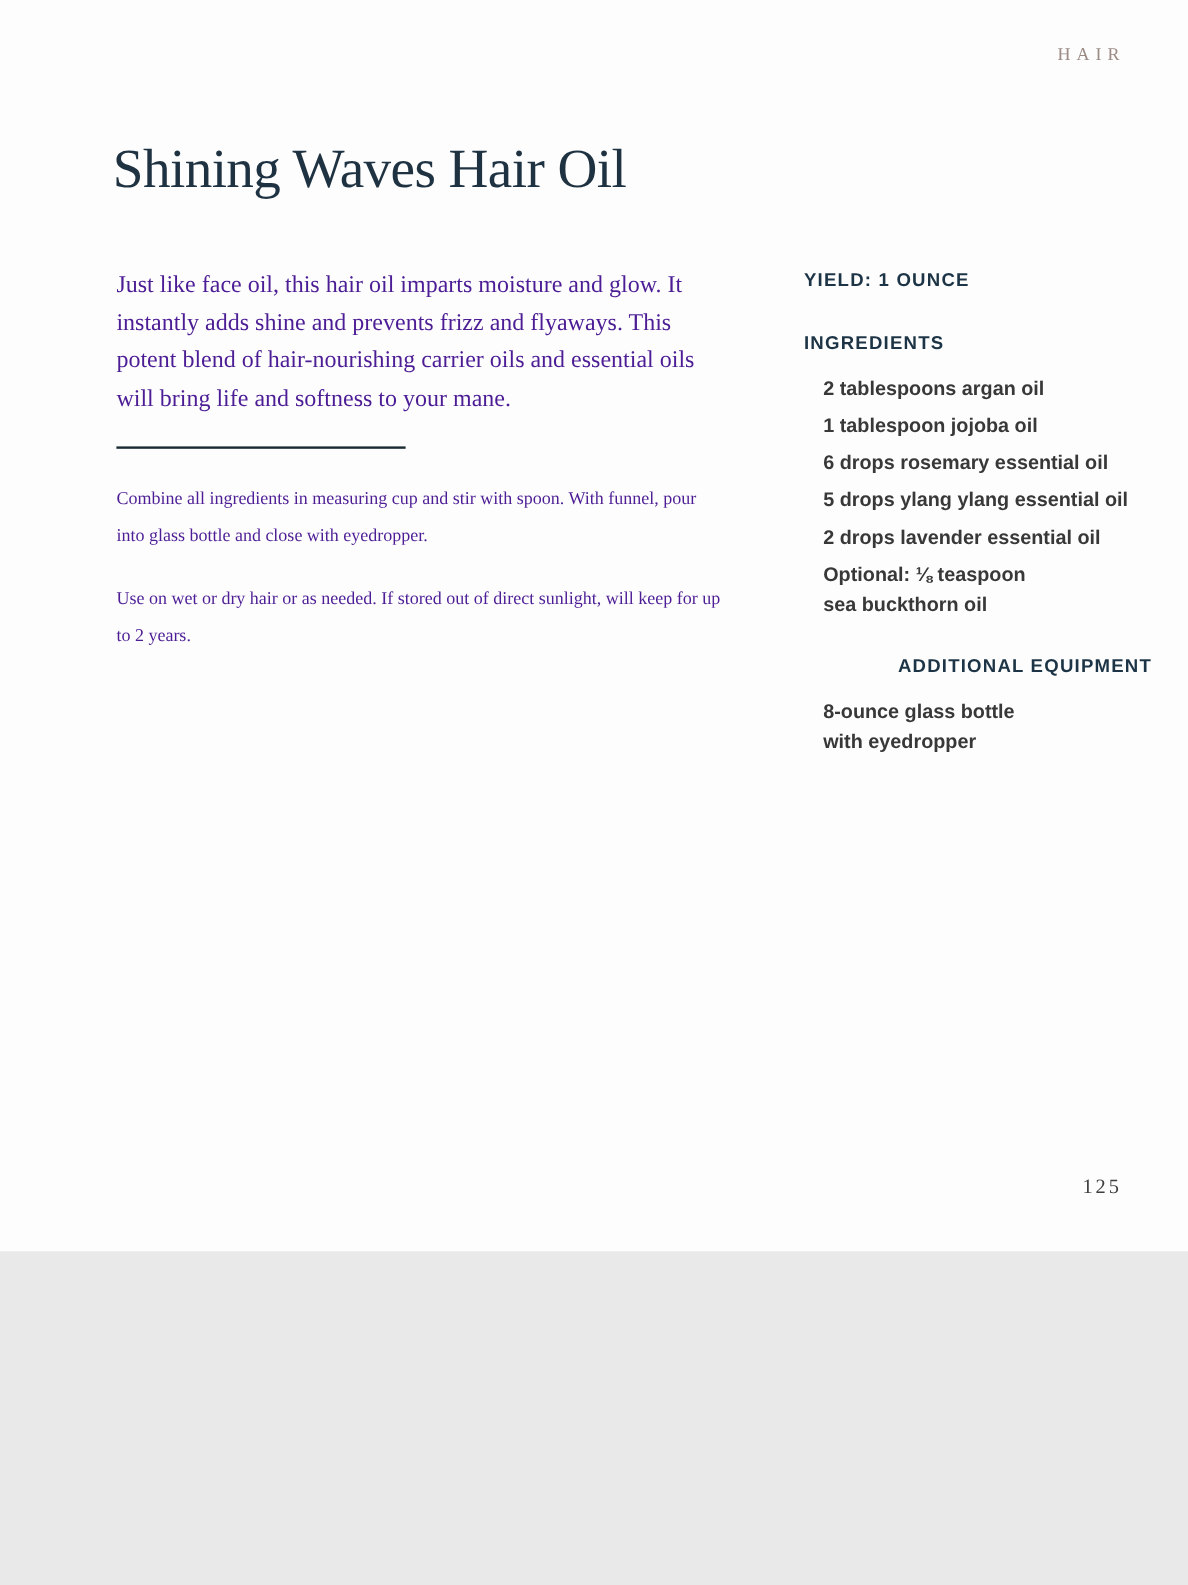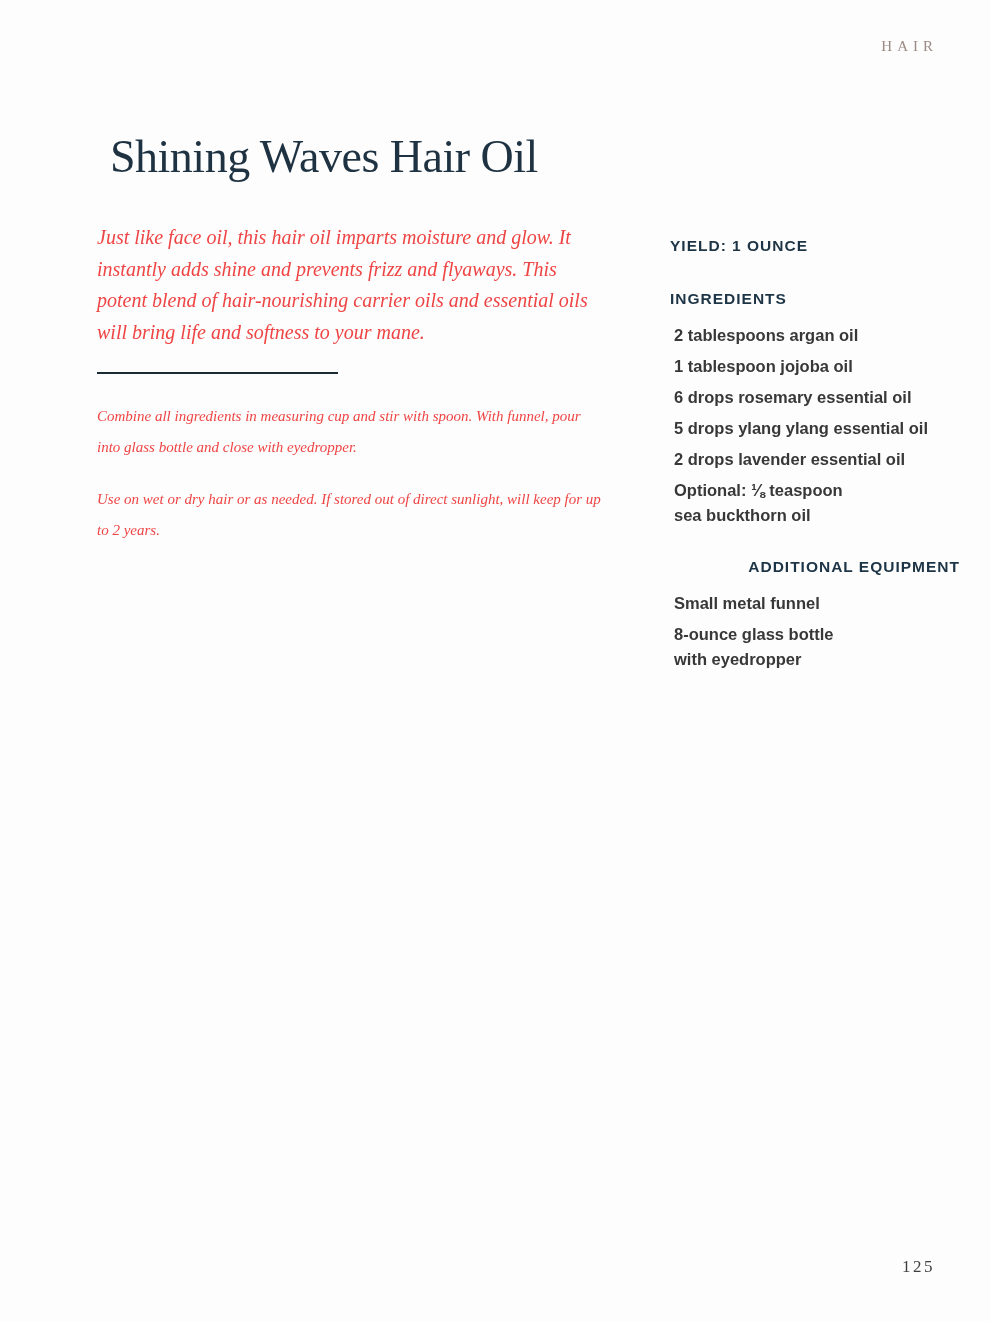--- a/index.html
+++ b/index.html
@@ -3,90 +3,89 @@
 <meta charset="utf-8">
 <style>
   html, body {
     margin: 0;
     padding: 0;
     background: #e9e9e9;
   }
   .page {
     position: relative;
     width: 990px;
-    height: 1321px;
+    height: 1043px;
     margin: 0 auto;
     background: #fdfdfd;
     overflow: hidden;
     font-family: "Liberation Serif", serif;
   }
   .running-header {
     position: absolute;
     top: 38px;
     right: 52px;
     font-family: "Liberation Serif", serif;
     font-size: 15px;
     letter-spacing: 5px;
     color: #9c8b85;
   }
   .recipe-title {
     position: absolute;
     left: 94px;
     top: 116px;
-    margin: 16px;
+    margin: 0;
     font-family: "Liberation Serif", serif;
     font-weight: 500;
     font-size: 46px;
     letter-spacing: -0.5px;
     line-height: 1.1;
     color: #1e3242;
   }
   .left-col {
     position: absolute;
     left: 97px;
     top: 222px;
     width: 508px;
-    color: #ef4444;
-    font-style: italic;
+    color: #4c1d95;
   }
   .intro {
     margin: 0;
     font-size: 20px;
     line-height: 31.5px;
   }
   .divider {
     border: none;
     border-top: 2px solid #1b2b33;
     width: 241px;
     margin: 24px 0 27px 0;
   }
   .step {
     margin: 0 0 21px 0;
     font-size: 15px;
     line-height: 31px;
   }
   .right-col {
     position: absolute;
     left: 670px;
-    top: 237px;
+    top: 225px;
     width: 290px;
     font-family: "Liberation Sans", sans-serif;
   }
   .side-heading {
     font-size: 15.5px;
     font-weight: 700;
     letter-spacing: 1px;
     color: #1c3445;
   }
   .yield-label { margin-bottom: 35px; }
   .ingredients-heading { margin-bottom: 15px; }
   .equipment-heading { margin-top: 30px; margin-bottom: 15px; text-align: right; }
   .side-list {
     list-style: none;
-    margin: 4px;
+    margin: 16px;
     padding: 0;
   }
   .side-list li {
     font-size: 16.5px;
     font-weight: 600;
     color: #383838;
     line-height: 25px;
     margin-bottom: 6px;
     white-space: pre-line;
   }
@@ -129,21 +128,20 @@
       <li>6 drops rosemary essential oil</li>
       <li>5 drops ylang ylang essential oil</li>
       <li>2 drops lavender essential oil</li>
       <li>Optional: ⅛ teaspoon
 sea buckthorn oil</li>
     </ul>
 
     <div class="side-heading equipment-heading">ADDITIONAL EQUIPMENT</div>
 
     <ul class="side-list">
-      <li>Small metal funnel</li>
       <li>8-ounce glass bottle
 with eyedropper</li>
     </ul>
   </aside>
 
   <div class="page-number">125</div>
 
 </div>
 
 </body></html>

